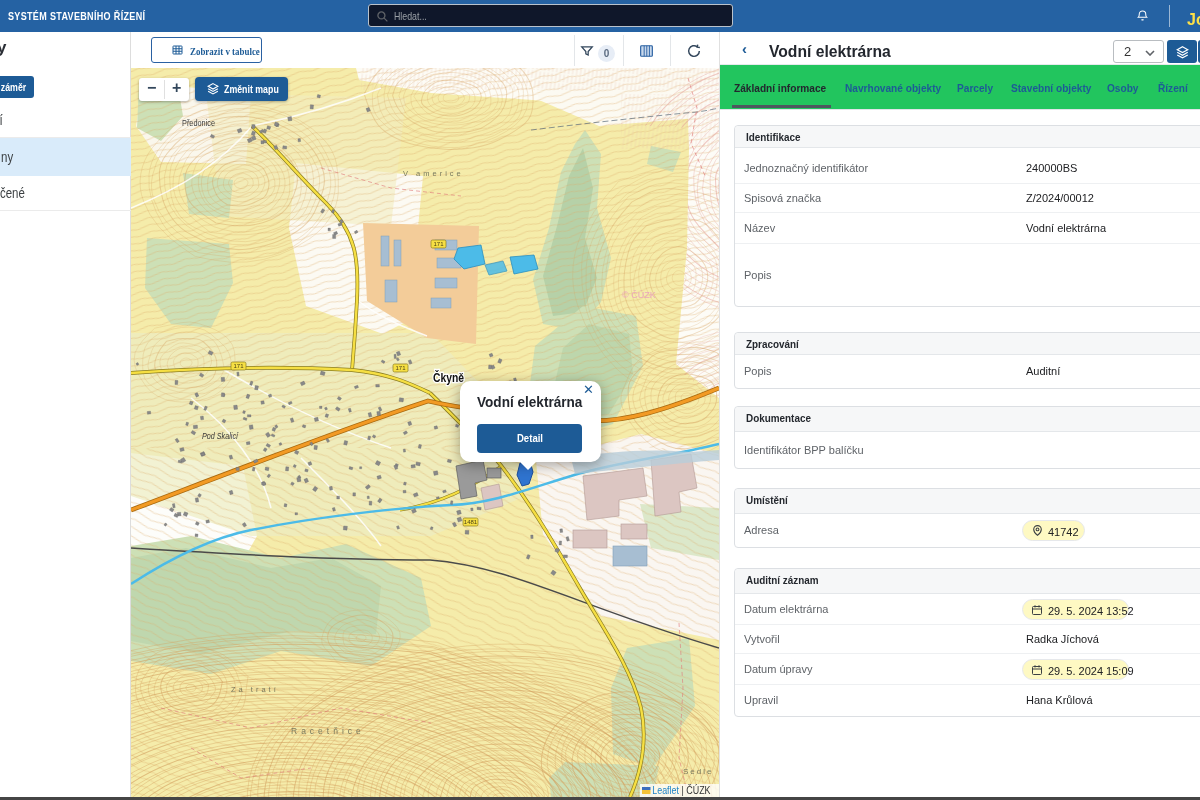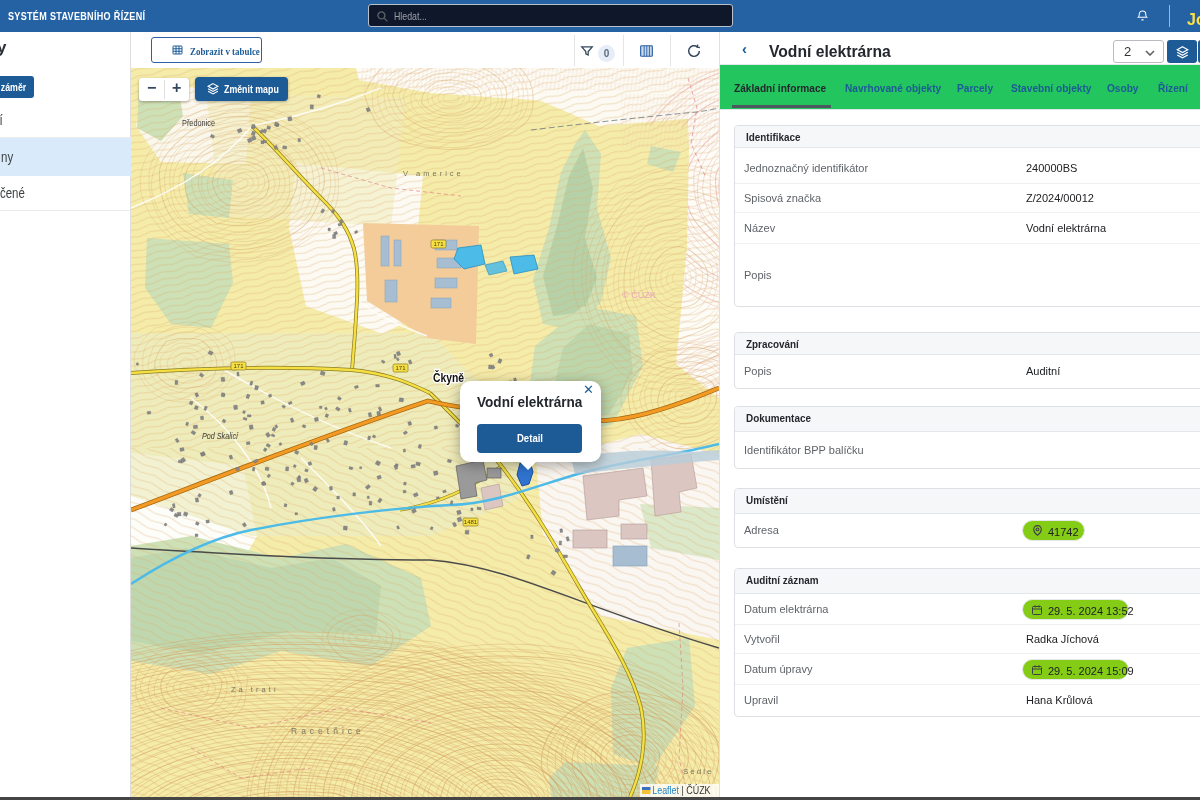--- a/index.html
+++ b/index.html
@@ -34,21 +34,21 @@
 .tabs .on { color:#23272e; }
 .tabs .off { color:#1d5b96; }
 .underline { position:absolute; left:12px; top:73px; width:99px; height:2.5px; background:#4e565f; }
 .card { position:absolute; left:14px; width:478px; background:#fff; border:1px solid #dcdfe3; border-radius:4px; }
 .chead { height:22px; background:#f6f7f8; border-bottom:1px solid #e4e7ea; border-radius:4px 4px 0 0; }
 .chead span { position:absolute; left:11px; top:5px; font-size:11px; font-weight:bold; color:#24282e; transform:scaleX(0.9); transform-origin:0 50%; white-space:nowrap; }
 .crow { position:relative; border-bottom:1px solid #eef0f2; font-size:11px; }
 .crow.last { border-bottom:none; }
 .crow .lb { position:absolute; left:9px; top:50%; margin-top:-6.5px; color:#5f6368; white-space:nowrap; }
 .crow .vl { position:absolute; left:291px; top:50%; margin-top:-6.5px; color:#202124; white-space:nowrap; }
-.pill { position:absolute; left:287px; top:50%; margin-top:-10.5px; height:21px; background:#84cc16; border:1px solid #e6e8eb; border-radius:11px; font-size:11px; color:#202124; }
+.pill { position:absolute; left:287px; top:50%; margin-top:-10.5px; height:21px; background:#fef9c3; border:1px solid #e6e8eb; border-radius:11px; font-size:11px; color:#202124; }
 .pill .pt { position:absolute; left:25px; top:5px; white-space:nowrap; }
 #map { left:131px; top:68px; width:588px; height:729px; overflow:hidden; z-index:4; }
 .zoomctl { position:absolute; left:8px; top:10px; width:50px; height:23px; background:#fff; border-radius:3px; box-shadow:0 1px 3px rgba(0,0,0,0.3); }
 .zoomctl .zsep { position:absolute; left:25px; top:2px; width:1px; height:19px; background:#e0e0e0; }
 .zoomctl .zi { position:absolute; top:1px; font-size:16px; color:#33475c; font-weight:bold; }
 .btn-map { position:absolute; left:64px; top:9px; width:93px; height:24px; background:#1d5b96; border-radius:4px; box-shadow:0 1px 3px rgba(0,0,0,0.3); }
 .btn-map .tx { position:absolute; left:29px; top:6px; color:#fff; font-size:11px; font-weight:bold; transform:scaleX(0.8); transform-origin:0 50%; white-space:nowrap; }
 #popup { position:absolute; left:329px; top:313px; width:141px; height:81px; background:#fff; border-radius:10px; box-shadow:0 3px 14px rgba(0,0,0,0.35); }
 #popup .tail { position:absolute; left:60px; top:81px; width:0; height:0; border-left:8px solid transparent; border-right:8px solid transparent; border-top:8px solid #fff; }
 #popup .ttl { position:absolute; left:17px; top:13px; font-size:14px; font-weight:bold; color:#23272e; transform:scaleX(0.97); transform-origin:0 50%; white-space:nowrap; }

